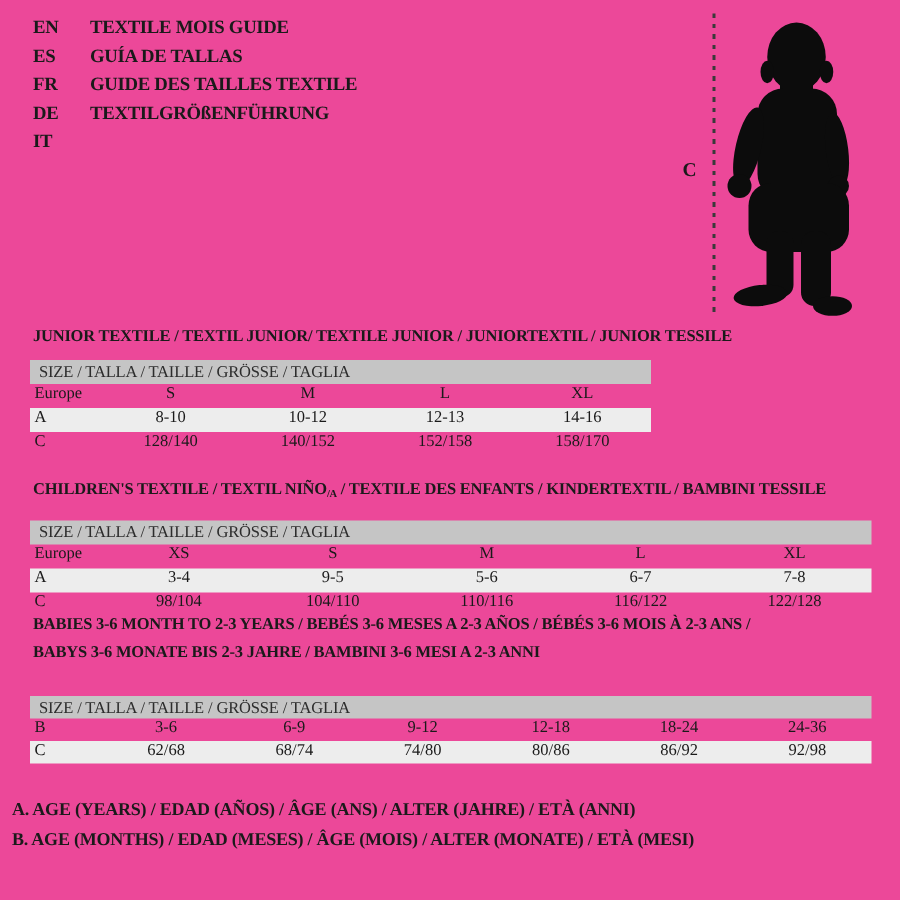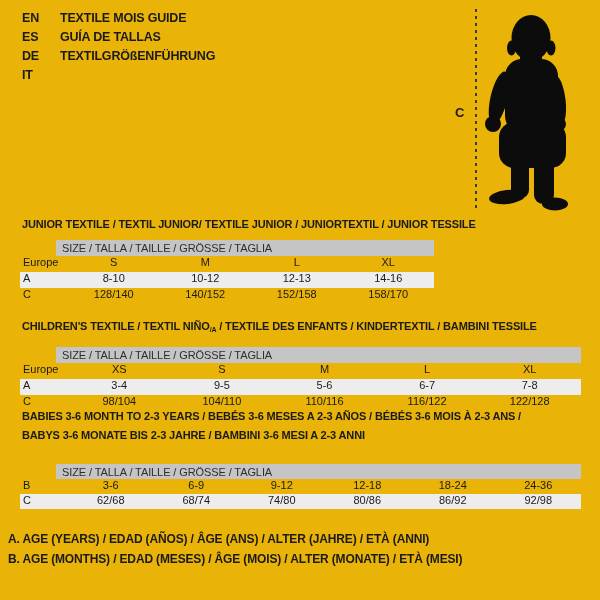--- a/index.html
+++ b/index.html
@@ -1,18 +1,18 @@
 <!DOCTYPE html>
 <html style="--band: #c5c5c5; --row_alt: #ededed; --silhouette: #0c0c0c;"><head>
 <meta charset="utf-8">
 <style>
   html,body{margin:0;padding:0;background:#fff;}
   .canvas{
-    position:relative;width:600px;height:600px;background:#eab308;overflow:hidden;
-    font-family:Liberation Sans, sans-serif;color:#1a1a1a;
+    position:relative;width:600px;height:600px;background:#ec4899;overflow:hidden;
+    font-family:Liberation Serif, serif;color:#1a1a1a;
   }
   
   .lang-block{position:absolute;left:22px;top:9px;}
   .lang-row{display:flex;line-height:19px;font-weight:700;font-size:12.5px;letter-spacing:-0.2px;}
   .lang-code{width:38px;}
   
   .dotted-line{
     position:absolute;left:475px;top:9px;width:2px;height:199px;
     background:repeating-linear-gradient(to bottom,#3a3a3a 0 3px,transparent 3px 7px);
   }
@@ -24,21 +24,21 @@
   .title-2{top:320px;}
   .title-3{top:407px;line-height:19px;white-space:normal;width:565px;}
   .subscript{font-size:7px;vertical-align:-2px;}
   
   .sizetable{position:absolute;left:20px;font-size:11px;}
   .st-1{top:240px;width:414px;}
   .st-2{top:347px;width:561px;}
   .st-3{top:464px;width:561px;}
   .band{
     height:16px;display:flex;align-items:center;padding-left:6px;
-    background:var(--band,#c5c5c5);color:#2d2d2d;letter-spacing:-0.1px;margin-left:36px;
+    background:var(--band,#c5c5c5);color:#2d2d2d;letter-spacing:-0.1px;
   }
   .st-3 .band{height:15px;}
   .trow{display:flex;height:16px;}
   .st-3 .trow{height:15px;}
   .trow.alt{background:var(--row_alt,#ededed);}
   .tlabel{width:45px;padding-left:3px;flex:none;}
   .tcell{flex:1;text-align:center;}
   
   .notes{position:absolute;left:8px;top:530px;font-size:12px;font-weight:700;line-height:19.5px;letter-spacing:-0.15px;}
 </style>
@@ -48,20 +48,24 @@
 <div class="canvas">
 
   <div class="lang-block">
     <div class="lang-row">
       <span class="lang-code">EN</span>
       <span class="lang-title">TEXTILE MOIS GUIDE</span>
     </div>
     <div class="lang-row">
       <span class="lang-code">ES</span>
       <span class="lang-title">GUÍA DE TALLAS</span>
+    </div>
+    <div class="lang-row">
+      <span class="lang-code">FR</span>
+      <span class="lang-title">GUIDE DES TAILLES TEXTILE</span>
     </div>
     <div class="lang-row">
       <span class="lang-code">DE</span>
       <span class="lang-title">TEXTILGRÖßENFÜHRUNG</span>
     </div>
     <div class="lang-row">
       <span class="lang-code">IT</span>
     </div>
   </div>
 

